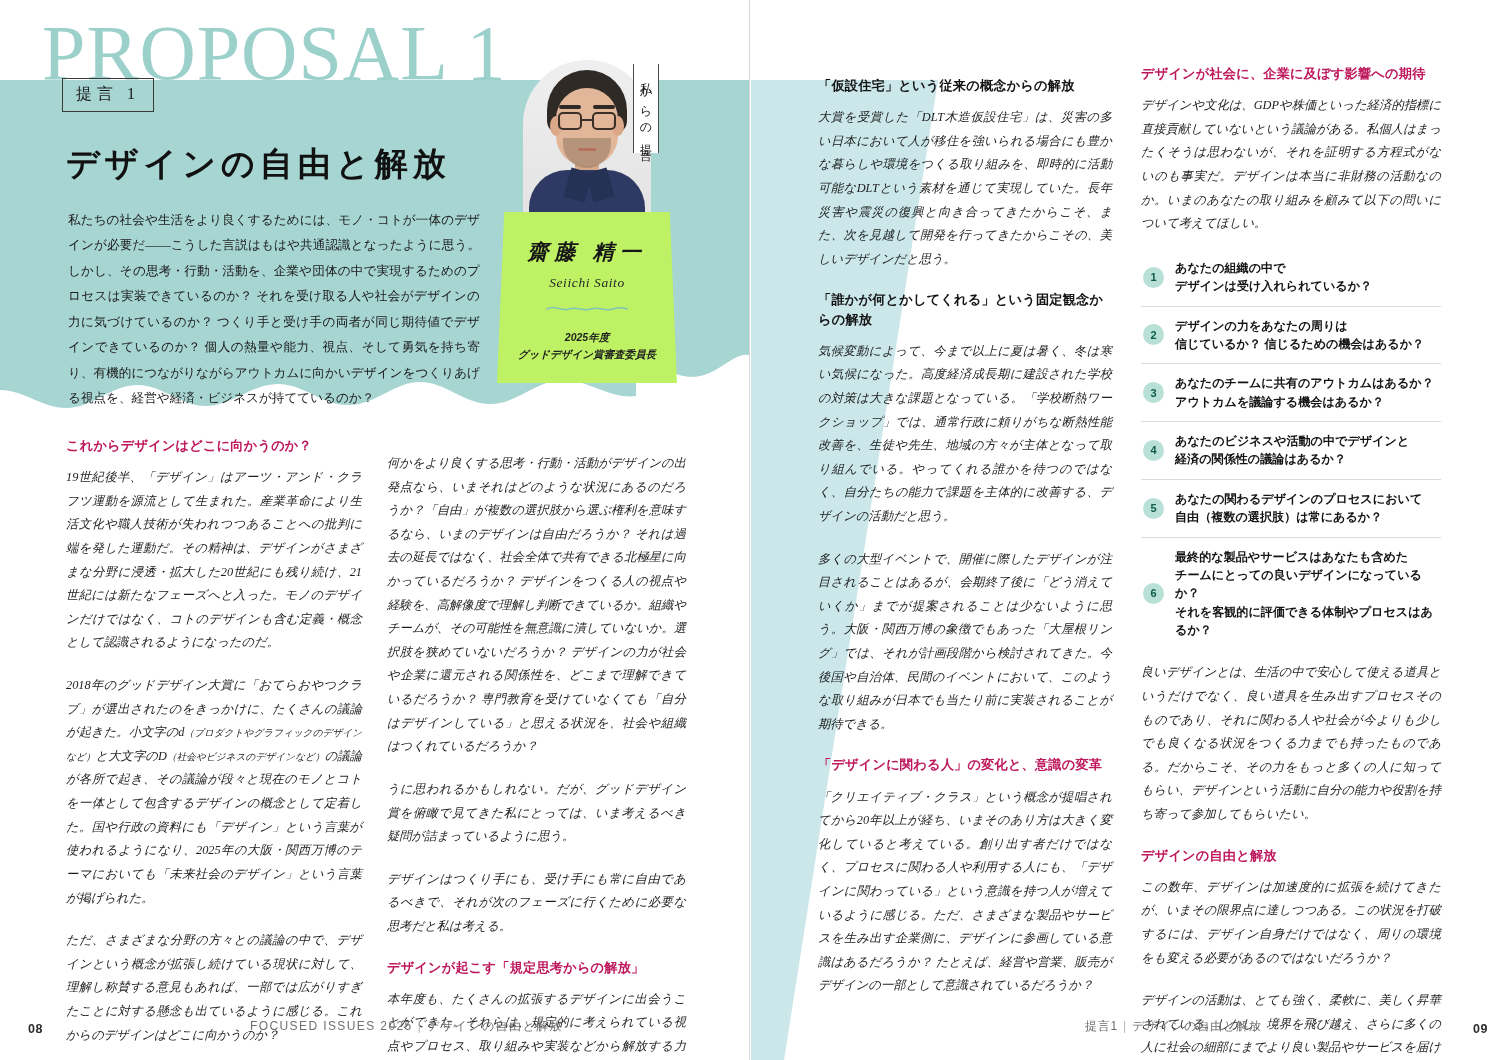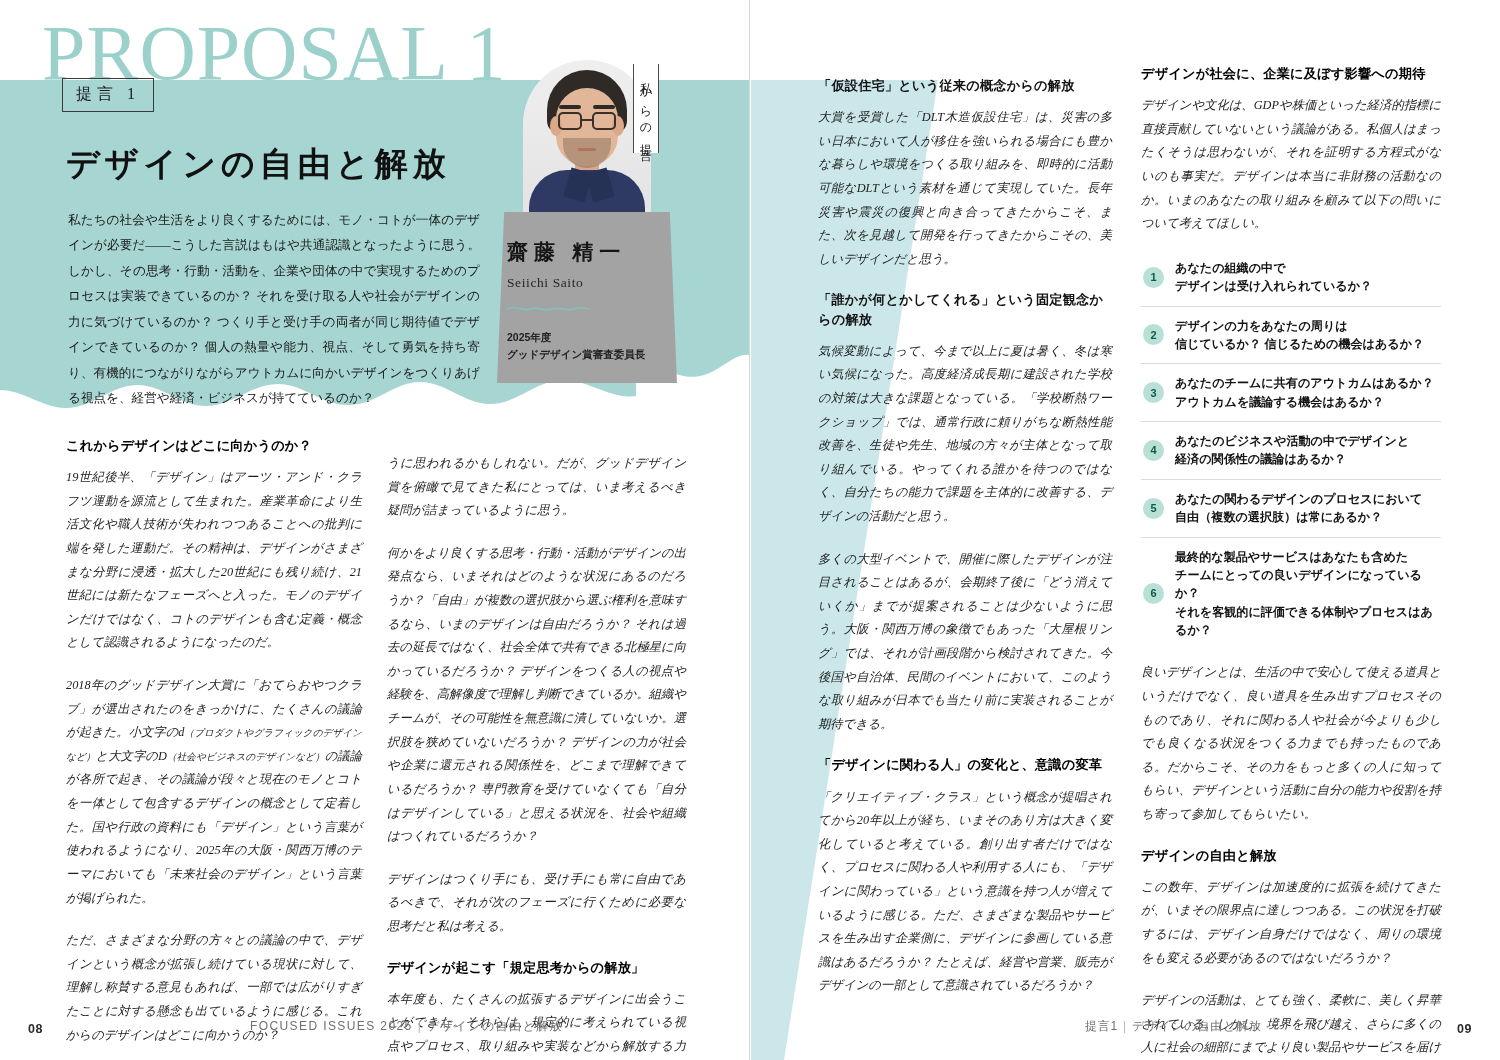--- a/index.html
+++ b/index.html
@@ -60,23 +60,24 @@
   .photo-arch .brow-l { position:absolute; left:36px; top:45px; width:22px; height:3.5px; background:#2f2a26; border-radius:2px; }
   .photo-arch .brow-r { position:absolute; left:70px; top:45px; width:22px; height:3.5px; background:#2f2a26; border-radius:2px; }
   .photo-arch .mouth { position:absolute; left:55px; top:88px; width:18px; height:3px; background:#b5705c; border-radius:2px; }
   .photo-arch .beard { position:absolute; left:40px; top:78px; width:48px; height:30px; background:rgba(70,60,52,.28); border-radius:0 0 26px 26px; }
   .photo-arch .shirt { position:absolute; left:6px; top:110px; width:116px; height:56px; background:#2e3a63; border-radius:38px 38px 0 0; }
   .photo-arch .collar-l { position:absolute; left:44px; top:110px; width:22px; height:30px; background:#263156; transform:rotate(16deg); }
   .photo-arch .collar-r { position:absolute; left:66px; top:110px; width:22px; height:30px; background:#263156; transform:rotate(-16deg); }
   .photo-arch .neck { position:absolute; left:52px; top:100px; width:24px; height:18px; background:#d7a98b; }
 
   .name-card {
-    position:relative; margin-top:-8px; background:#a3a3a3;
-    width:180px; padding:26px 10px 20px 10px; 
+    position:relative; margin-top:-8px; background:#bef264;
+    width:180px; padding:26px 10px 20px 10px; text-align:center;
     clip-path: polygon(4% 0, 96% 0, 100% 100%, 0% 100%);
+    font-style: italic;
   }
   .name-jp { font-size:21px; font-weight:700; letter-spacing:6px; color:#161616;
              font-family:"Liberation Serif","DejaVu Serif",serif; }
   .name-en { margin-top:9px; font-size:13.5px; letter-spacing:.6px; color:#262626;
              font-family:"Liberation Serif","DejaVu Serif",serif; }
   .squiggle { margin:12px auto 12px auto; width:82px; height:10px; }
   .role { font-size:10.5px; line-height:1.62; color:#1e1e1e; font-weight:700; }
 
   .vertical-tag {
     position:absolute; left:633px; top:64px; z-index:9;
@@ -89,21 +90,21 @@
   }
 
   
   .col { position:absolute; z-index:6; }
   .c1 { left:66px;  top:436px; width:296px; }
   .c2 { left:387px; top:452px; width:299px; }
   .c3 { left:818px; top:76px;  width:294px; }
   .c4 { left:1141px;top:64px;  width:300px; }
 
   h3.sec {
-    font-size:13.2px; font-weight:700; color:#000000; letter-spacing:.2px;
+    font-size:13.2px; font-weight:700; color:#be185d; letter-spacing:.2px;
     margin:0 0 11px 0; line-height:1.45;
   }
   h3.sec.dark { color:#141414; }
   p.body {
     font-size:12.3px; line-height:1.92; color:#1c1c1c;
     text-align:justify; margin:0 0 19px 0;
     font-family:"Liberation Serif","DejaVu Serif",serif;
     font-style:italic;
   }
   p.body:last-child { margin-bottom:0; }
@@ -118,21 +119,21 @@
   .qnum {
     flex:0 0 auto; width:21px; height:21px; border-radius:50%;
     background:#b9e0d6; color:#0c5b4a; font-size:11px; font-weight:700;
     display:flex; align-items:center; justify-content:center;
   }
   .qtext { font-size:12.1px; font-weight:700; line-height:1.52; color:#141414; }
 
   
   .folio { position:absolute; bottom:24px; font-size:12.5px; font-weight:700; color:#2b2b2b; letter-spacing:.5px; z-index:20;}
   .folio.left { left:28px; }
-  .folio.right { right:28px; }
+  .folio.right { right:12px; }
   .runner { position:absolute; bottom:25px; font-size:12px; color:#6f6f6f; letter-spacing:1.4px; z-index:20; }
   .runner.left { left:250px; }
   .runner.right { left:1085px; letter-spacing:.8px; }
   .runner .sep { color:#b9b9b9; margin:0 5px; }
 </style>
 </head>
 <body>
 
 <div class="spread">
 
@@ -197,22 +198,22 @@
 
   <div class="col c1">
     <h3 class="sec">これからデザインはどこに向かうのか？</h3>
     <p class="body">19世紀後半、「デザイン」はアーツ・アンド・クラフツ運動を源流として生まれた。産業革命により生活文化や職人技術が失われつつあることへの批判に端を発した運動だ。その精神は、デザインがさまざまな分野に浸透・拡大した20世紀にも残り続け、21世紀には新たなフェーズへと入った。モノのデザインだけではなく、コトのデザインも含む定義・概念として認識されるようになったのだ。</p>
     <p class="body"><span>2018年のグッドデザイン大賞に「おてらおやつクラブ」が選出されたのをきっかけに、たくさんの議論が起きた。小文字のd</span><span class="sm">（プロダクトやグラフィックのデザインなど）</span><span>と大文字のD</span><span class="sm">（社会やビジネスのデザインなど）</span><span>の議論が各所で起き、その議論が段々と現在のモノとコトを一体として包含するデザインの概念として定着した。国や行政の資料にも「デザイン」という言葉が使われるようになり、2025年の大阪・関西万博のテーマにおいても「未来社会のデザイン」という言葉が掲げられた。</span></p>
     <p class="body">ただ、さまざまな分野の方々との議論の中で、デザインという概念が拡張し続けている現状に対して、理解し称賛する意見もあれば、一部では広がりすぎたことに対する懸念も出ているように感じる。これからのデザインはどこに向かうのか？</p>
 
   </div>
 
   <div class="col c2">
+    <p class="body">何かをより良くする思考・行動・活動がデザインの出発点なら、いまそれはどのような状況にあるのだろうか？「自由」が複数の選択肢から選ぶ権利を意味するなら、いまのデザインは自由だろうか？ それは過去の延長ではなく、社会全体で共有できる北極星に向かっているだろうか？ デザインをつくる人の視点や経験を、高解像度で理解し判断できているか。組織やチームが、その可能性を無意識に潰していないか。選択肢を狭めていないだろうか？ デザインの力が社会や企業に還元される関係性を、どこまで理解できているだろうか？ 専門教育を受けていなくても「自分はデザインしている」と思える状況を、社会や組織はつくれているだろうか？</p>
     <p class="body">うに思われるかもしれない。だが、グッドデザイン賞を俯瞰で見てきた私にとっては、いま考えるべき疑問が詰まっているように思う。</p>
-    <p class="body">何かをより良くする思考・行動・活動がデザインの出発点なら、いまそれはどのような状況にあるのだろうか？「自由」が複数の選択肢から選ぶ権利を意味するなら、いまのデザインは自由だろうか？ それは過去の延長ではなく、社会全体で共有できる北極星に向かっているだろうか？ デザインをつくる人の視点や経験を、高解像度で理解し判断できているか。組織やチームが、その可能性を無意識に潰していないか。選択肢を狭めていないだろうか？ デザインの力が社会や企業に還元される関係性を、どこまで理解できているだろうか？ 専門教育を受けていなくても「自分はデザインしている」と思える状況を、社会や組織はつくれているだろうか？</p>
     <p class="body">デザインはつくり手にも、受け手にも常に自由であるべきで、それが次のフェーズに行くために必要な思考だと私は考える。</p>
     <h3 class="sec">デザインが起こす「規定思考からの解放」</h3>
     <p class="body">本年度も、たくさんの拡張するデザインに出会うことができた。それらは、規定的に考えられている視点やプロセス、取り組みや実装などから解放する力を持っている。</p>
   </div>
 
   <div class="folio left">08</div>
   <div class="runner left">
     <span>FOCUSED ISSUES 2025</span><span class="sep">|</span><span>デザインの自由と解放</span>
   </div>
 

